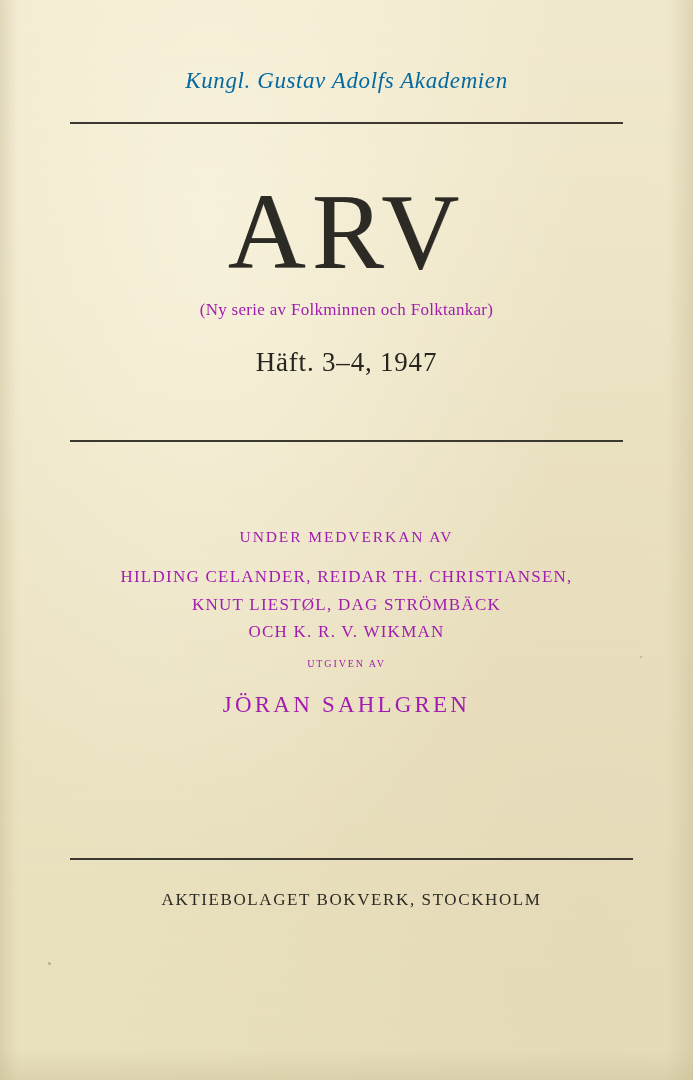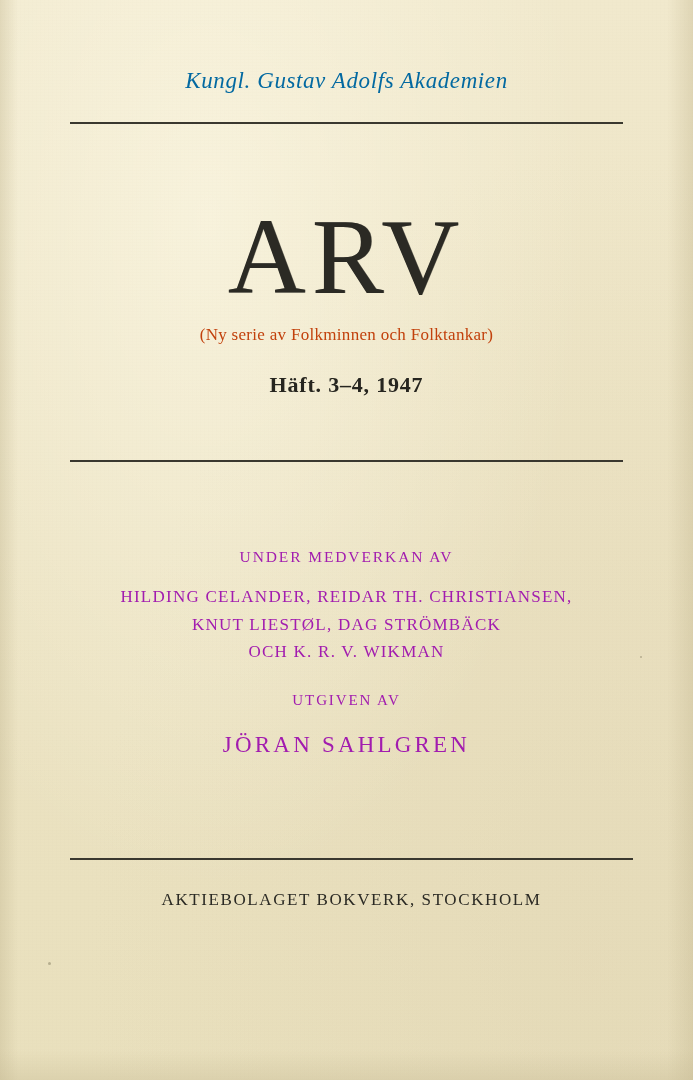--- a/index.html
+++ b/index.html
@@ -65,50 +65,49 @@
   }
   .rule-top { margin-top: 28px; }
   .rule-mid { margin-top: 34px; }
   .rule-bottom { margin-top: 0; }
 
   .arv {
     text-align: center;
     font-size: 108px;
     line-height: 1;
     letter-spacing: 6px;
-    margin-top: 79px;
+    margin-top: 54px;
     font-weight: 400;
     color: #2b2a24;
     text-shadow: 0.5px 0 0 rgba(43,42,36,0.55);
   }
 
   .subtitle {
     text-align: center;
     font-family: "Liberation Sans", sans-serif;
     font-size: 25.5px;
     letter-spacing: 0.2px;
     margin-top: 16px;
     color: #26251f;
   }
 
   .parenthetical {
     text-align: center;
     font-size: 17px;
     margin-top: 14px;
     letter-spacing: 0.3px;
-    color: #c2410c;
+    color: #a21caf;
   }
 
   .issue {
     text-align: center;
-    font-size: 22px;
+    font-size: 27px;
     margin-top: 27px;
     letter-spacing: 0.8px;
     color: #26251f;
-    font-weight: bold;
   }
 
   .spacer-after-issue { height: 28px; }
 
   .credits {
     margin-top: 82px;
     text-align: center;
     font-family: "Liberation Serif", serif;
     color: #a21caf;
   }
@@ -124,23 +123,23 @@
     letter-spacing: 1.9px;
   }
   .credits .names {
     font-size: 17px;
     letter-spacing: 1.25px;
   }
   .credits .gap {
     height: 14px;
   }
   .credits .editor-label {
-    font-size: 15px;
+    font-size: 10px;
     letter-spacing: 1.9px;
-    margin-top: 22px;
+    margin-top: 10px;
     font-family: Liberation Serif, serif;
   }
   .credits .editor-name {
     font-size: 23px;
     letter-spacing: 3.2px;
     margin-top: 14px;
   }
 
   .publisher {
     text-align: center;

